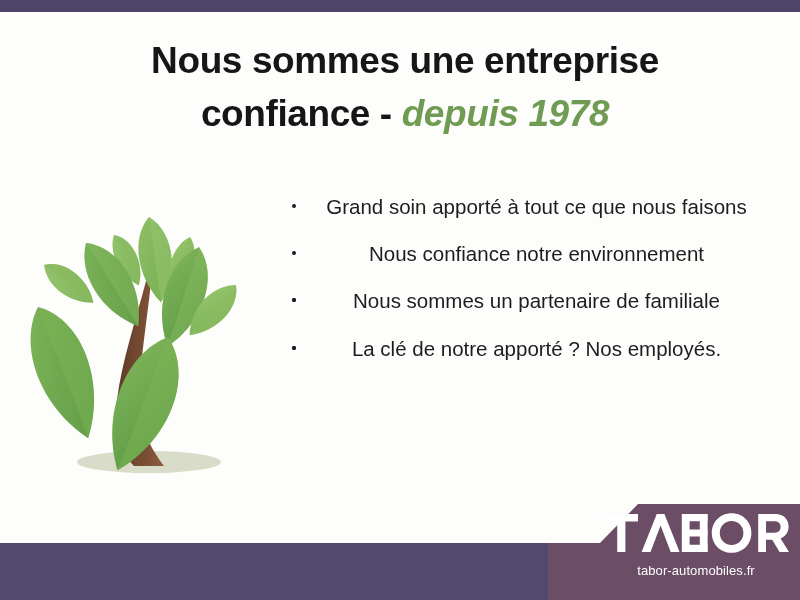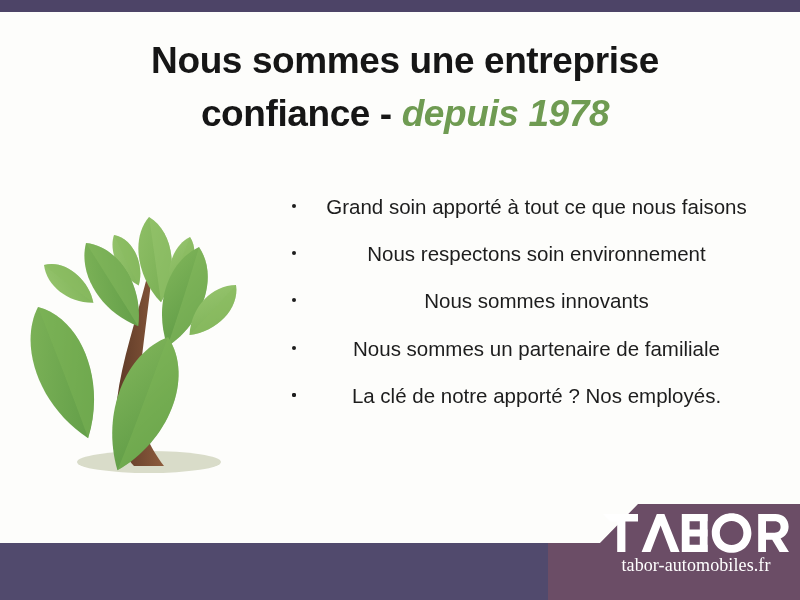--- a/index.html
+++ b/index.html
@@ -51,25 +51,25 @@
     text-align: center;
   }
   .logo-mark {
     display: block;
     width: 186px;
     height: 42px;
     margin: 0 auto;
   }
   .logo-tagline {
     display: block;
-    margin-top: 1px;
+    margin-top: 9px;
     color: #ffffff;
-    font-size: 18px;
+    font-size: 13px;
     letter-spacing: 0.1px;
-    font-family: Liberation Serif, serif;
+    font-family: Liberation Sans, sans-serif;
     white-space: nowrap;
   }
 
   
   .title-block {
     position: absolute;
     left: 60px; top: 34px;
     width: 690px;
     text-align: center;
   }
@@ -209,25 +209,24 @@
     </svg>
   </div>
 
   <ul class="bullets">
     <li class="bullet-item">
       <span class="bullet-dot"></span>
       <span>Grand soin apporté à tout ce que nous faisons</span>
     </li>
     <li class="bullet-item">
       <span class="bullet-dot"></span>
-      <span>Nous respectons soin environnement</span>
-    </li>
-    <li class="bullet-item">
-      <span class="bullet-dot"></span>
-      <span>Nous sommes innovants</span>
+      <span>Nous confiance notre environnement</span>
+    </li>
+    <li class="bullet-item">
+      <span class="bullet-dot"></span>
     </li>
     <li class="bullet-item">
       <span class="bullet-dot"></span>
       <span>Nous sommes un partenaire de familiale</span>
     </li>
     <li class="bullet-item">
       <span class="bullet-dot"></span>
     </li>
     <li class="bullet-item">
       <span class="bullet-dot"></span>

